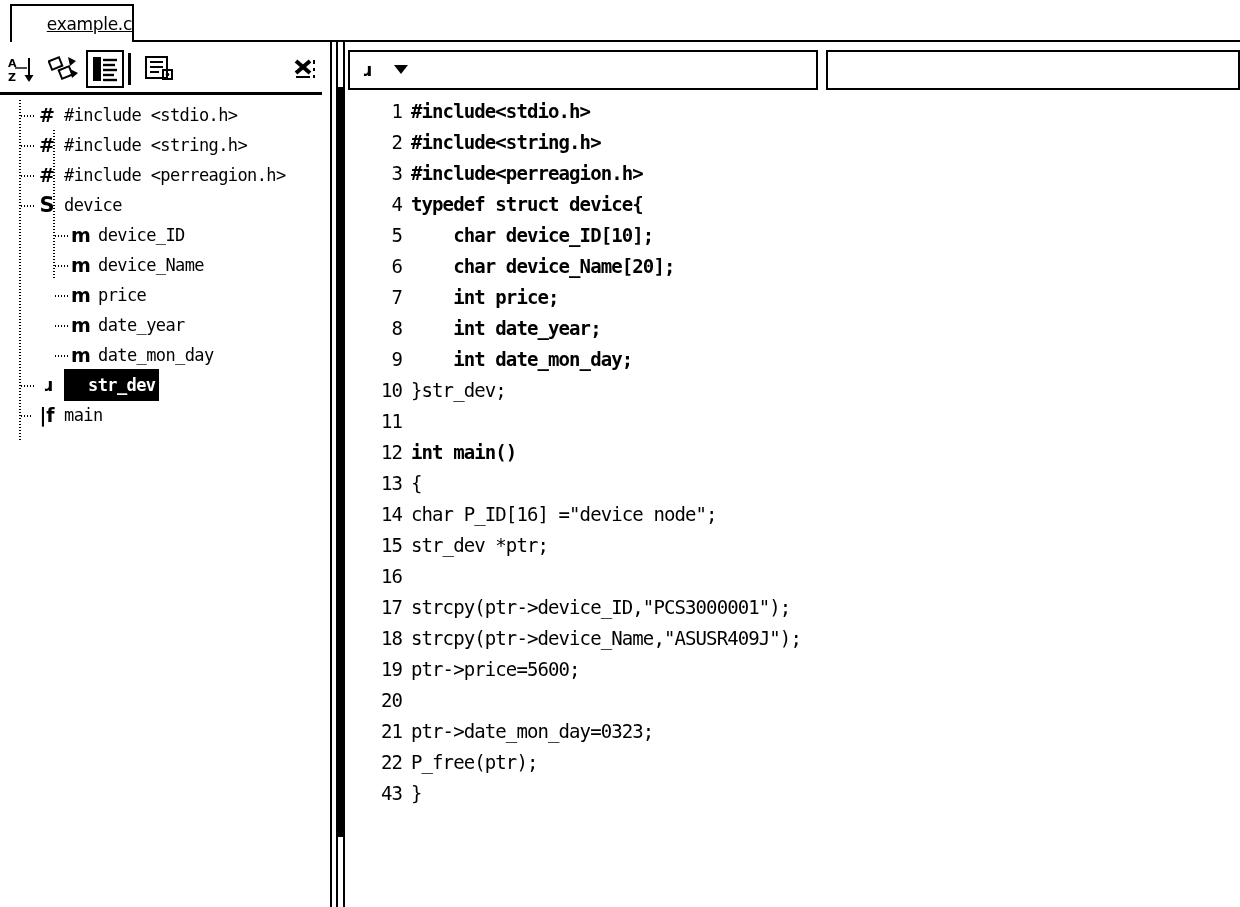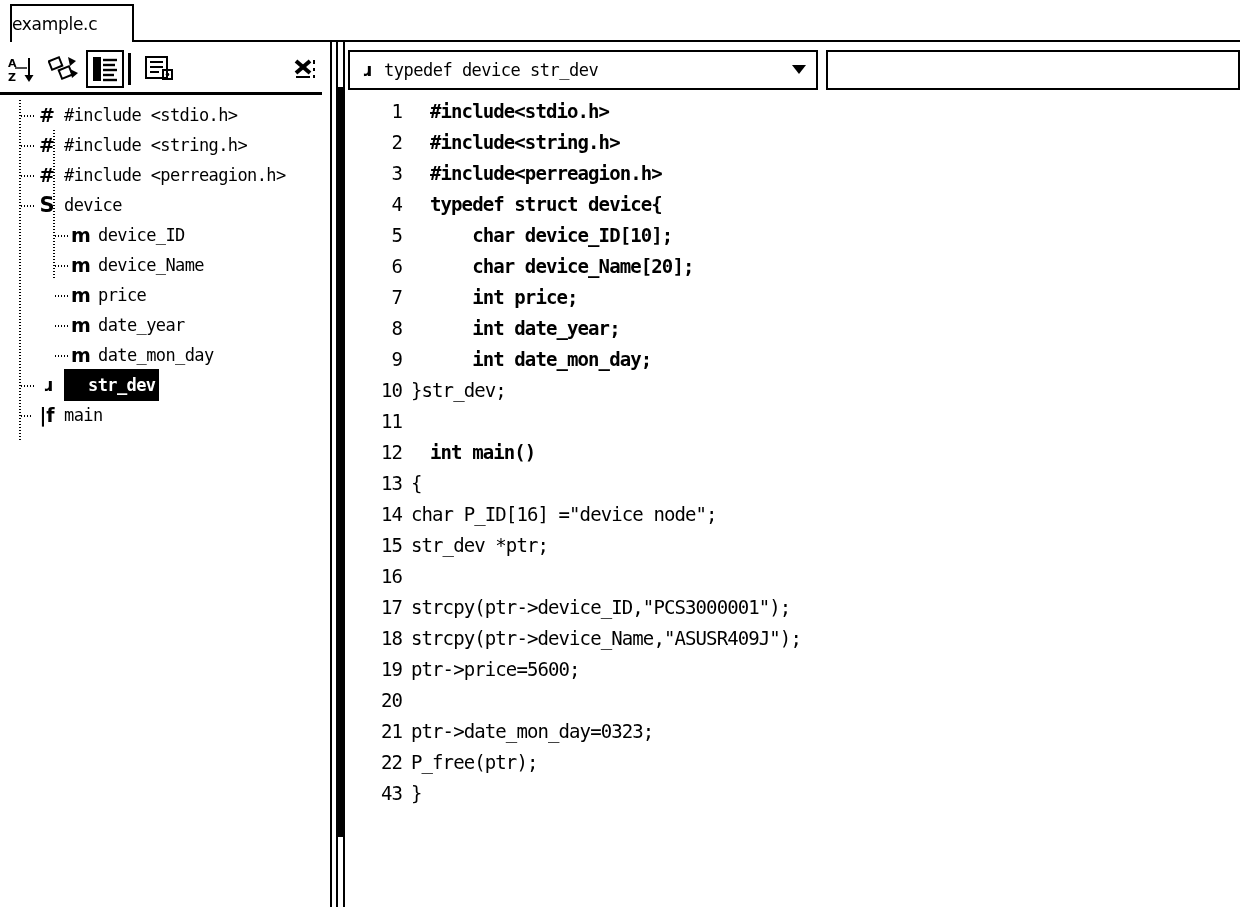--- a/index.html
+++ b/index.html
@@ -22,24 +22,25 @@
   #tab-example {
     position: absolute;
     left: 10px; top: 4px;
     width: 124px; height: 38px;
     border: 2px solid #000;
     border-bottom: none;
     background: #fff;
     box-sizing: border-box;
     display: flex;
     align-items: center;
-    justify-content: flex-start;
+    justify-content: flex-end;
     font-family: "DejaVu Sans", sans-serif;
     font-size: 17px;
     letter-spacing: -0.3px;
+    text-decoration: underline;
   }
   #tabstrip .strip-line {
     position: absolute;
     left: 134px; top: 40px;
     width: 1106px; height: 2px;
     background: #000;
   }
 
   
   #left-pane {
@@ -212,21 +213,21 @@
   }
   .ln {
     width: 52px;
     text-align: right;
     padding-right: 9px;
     flex: 0 0 auto;
     font-family: "DejaVu Sans Mono", monospace;
     font-size: 19px;
   }
   .code-text { flex: 1 1 auto; }
-  .kw { font-weight: bold; margin-left: 19px; }
+  .kw { font-weight: bold; }
 
   
   #right-top-line {
     position: absolute;
     left: 0px; top: -2px;
     width: 904px; height: 2px;
     background: #000;
   }
 </style>
 </head>
@@ -386,21 +387,20 @@
 
   <div id="right-scroll-rail">
     <div class="rail-l"></div>
     <div class="rail-r"></div>
     <div id="right-scroll-thumb"></div>
   </div>
 
   <div id="combo-bar">
     <div class="combo" id="combo-symbol">
       <span class="combo-icon">ɹ</span>
-      <span class="combo-text">typedef device str_dev</span>
       <span class="combo-arrow">
         <svg width="16" height="12" viewBox="0 0 16 12">
             <polygon points="1,2 15,2 8,11" fill="#000"></polygon>
           </svg>
       </span>
     </div>
     <div class="combo" id="combo-extra">
       <span class="combo-text" style="padding-left:8px;"></span>
     </div>
   </div>

